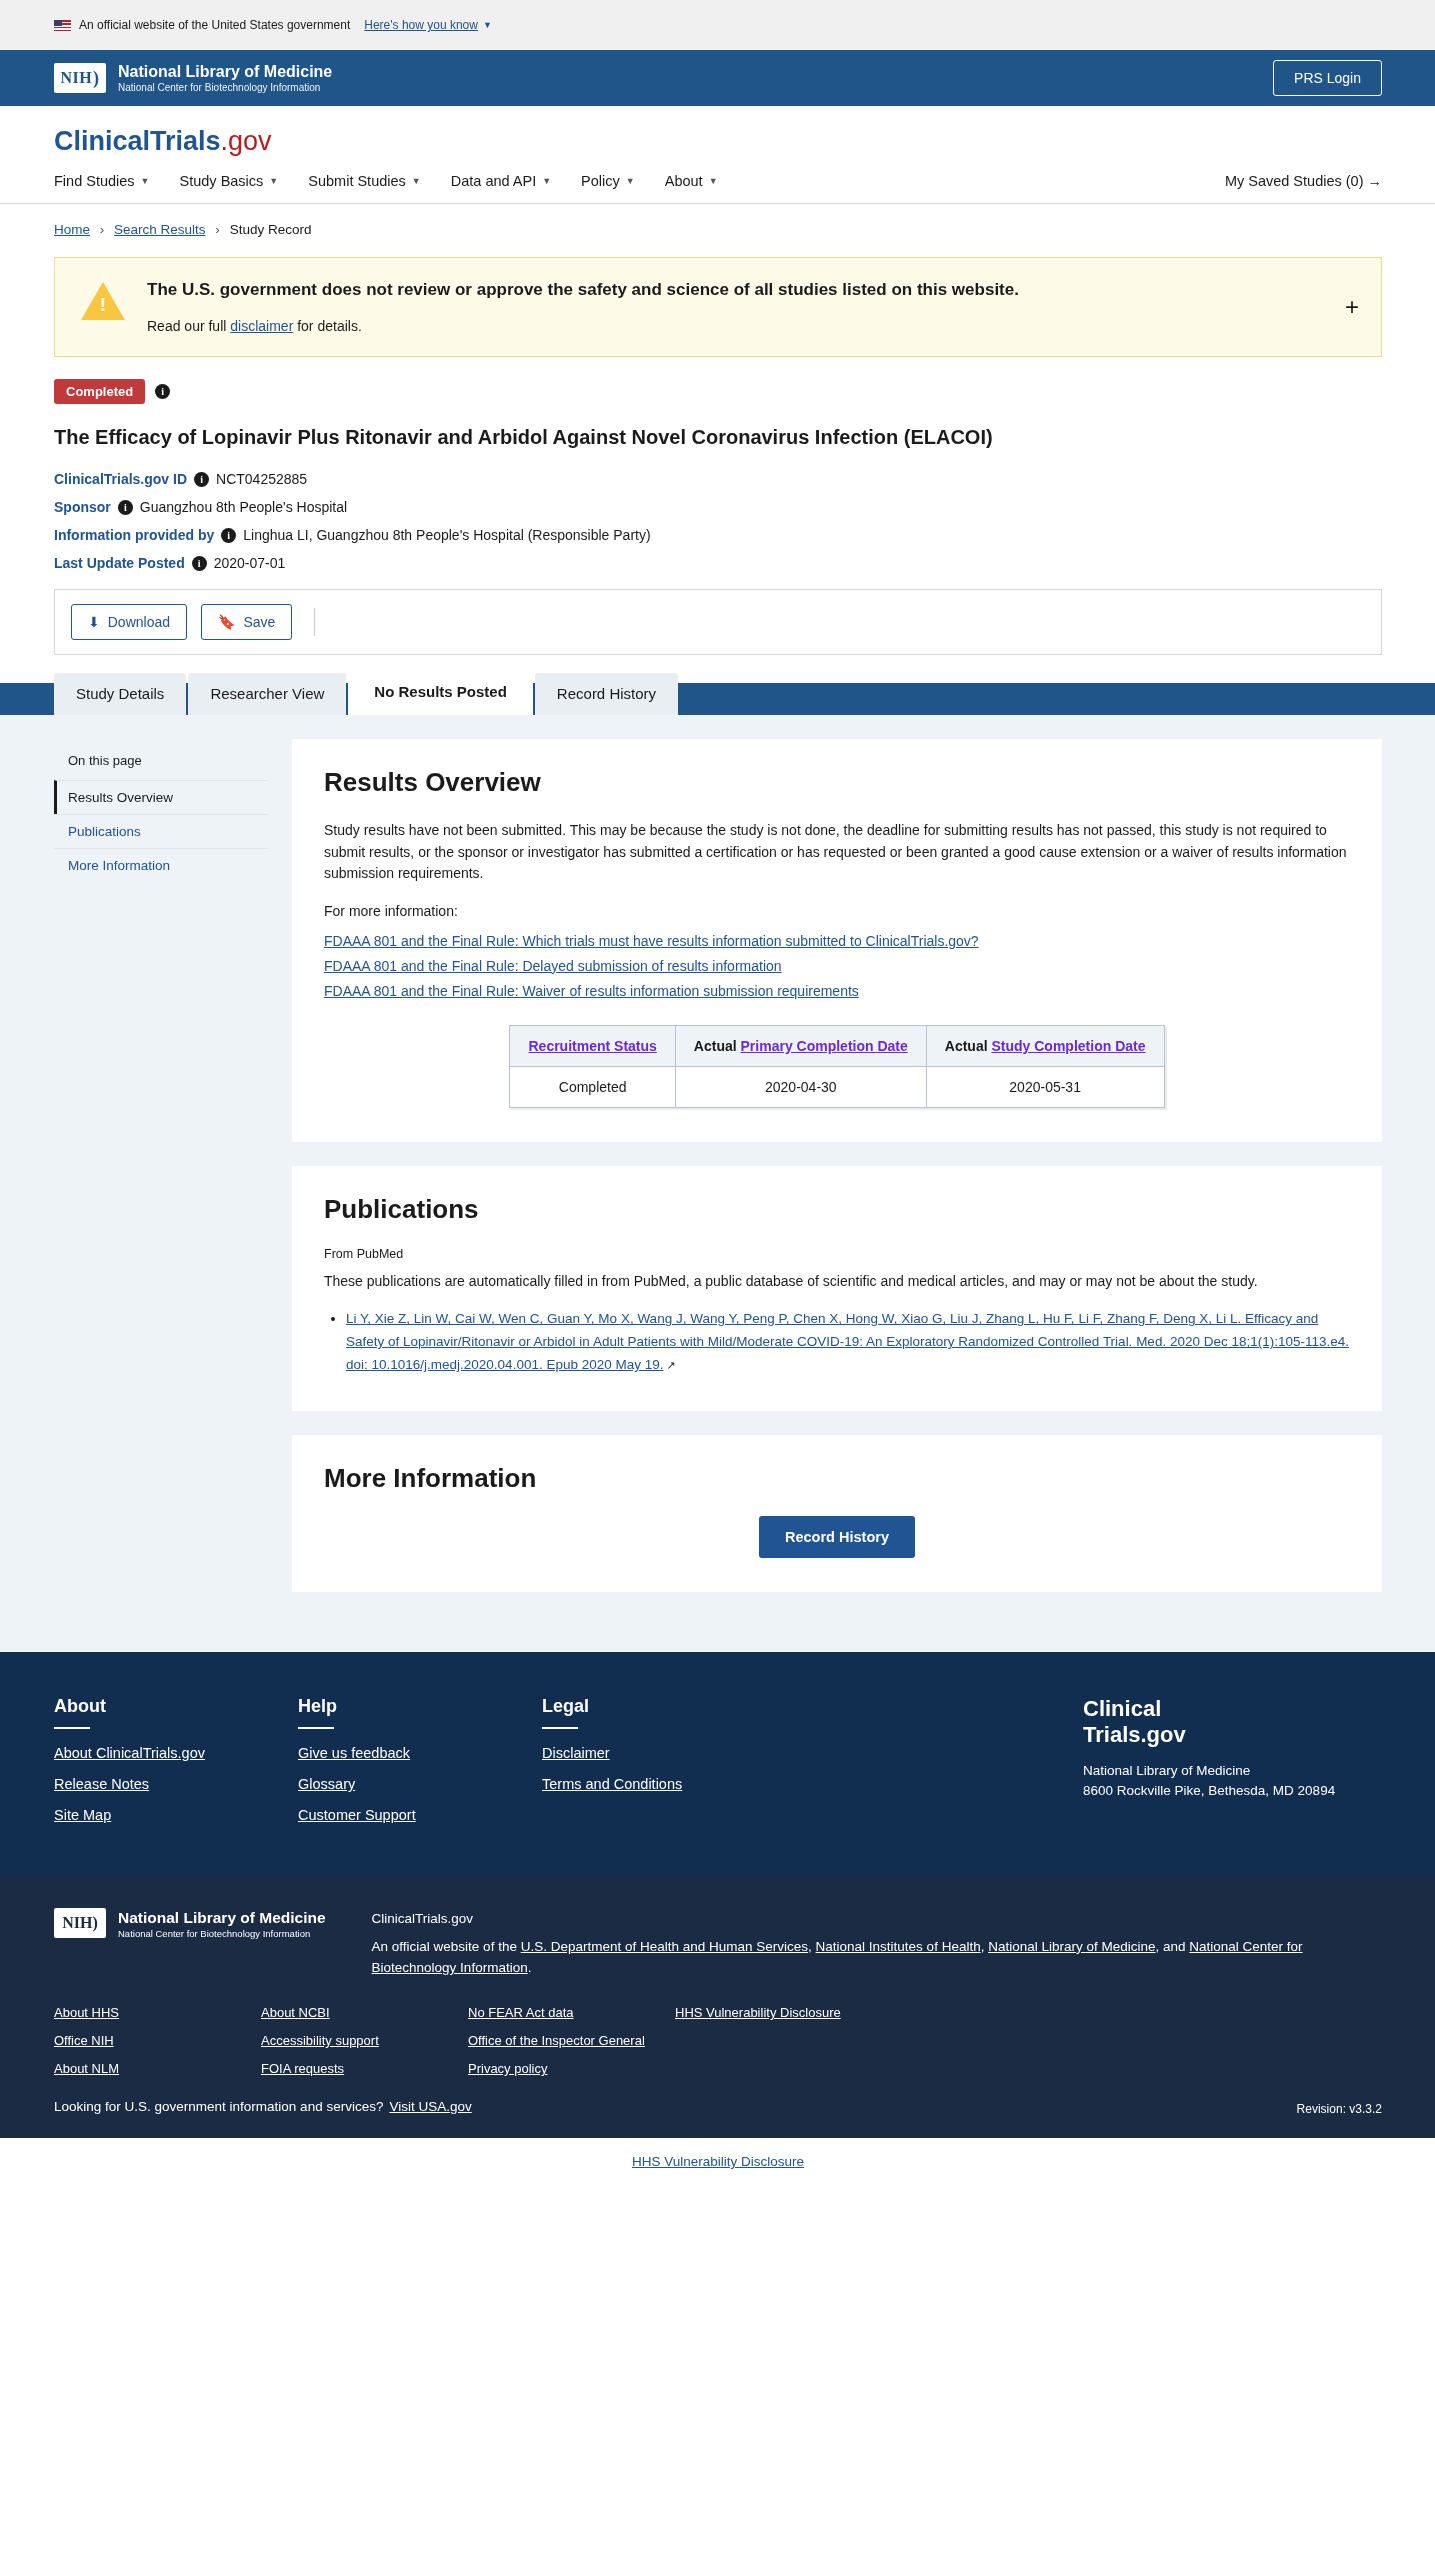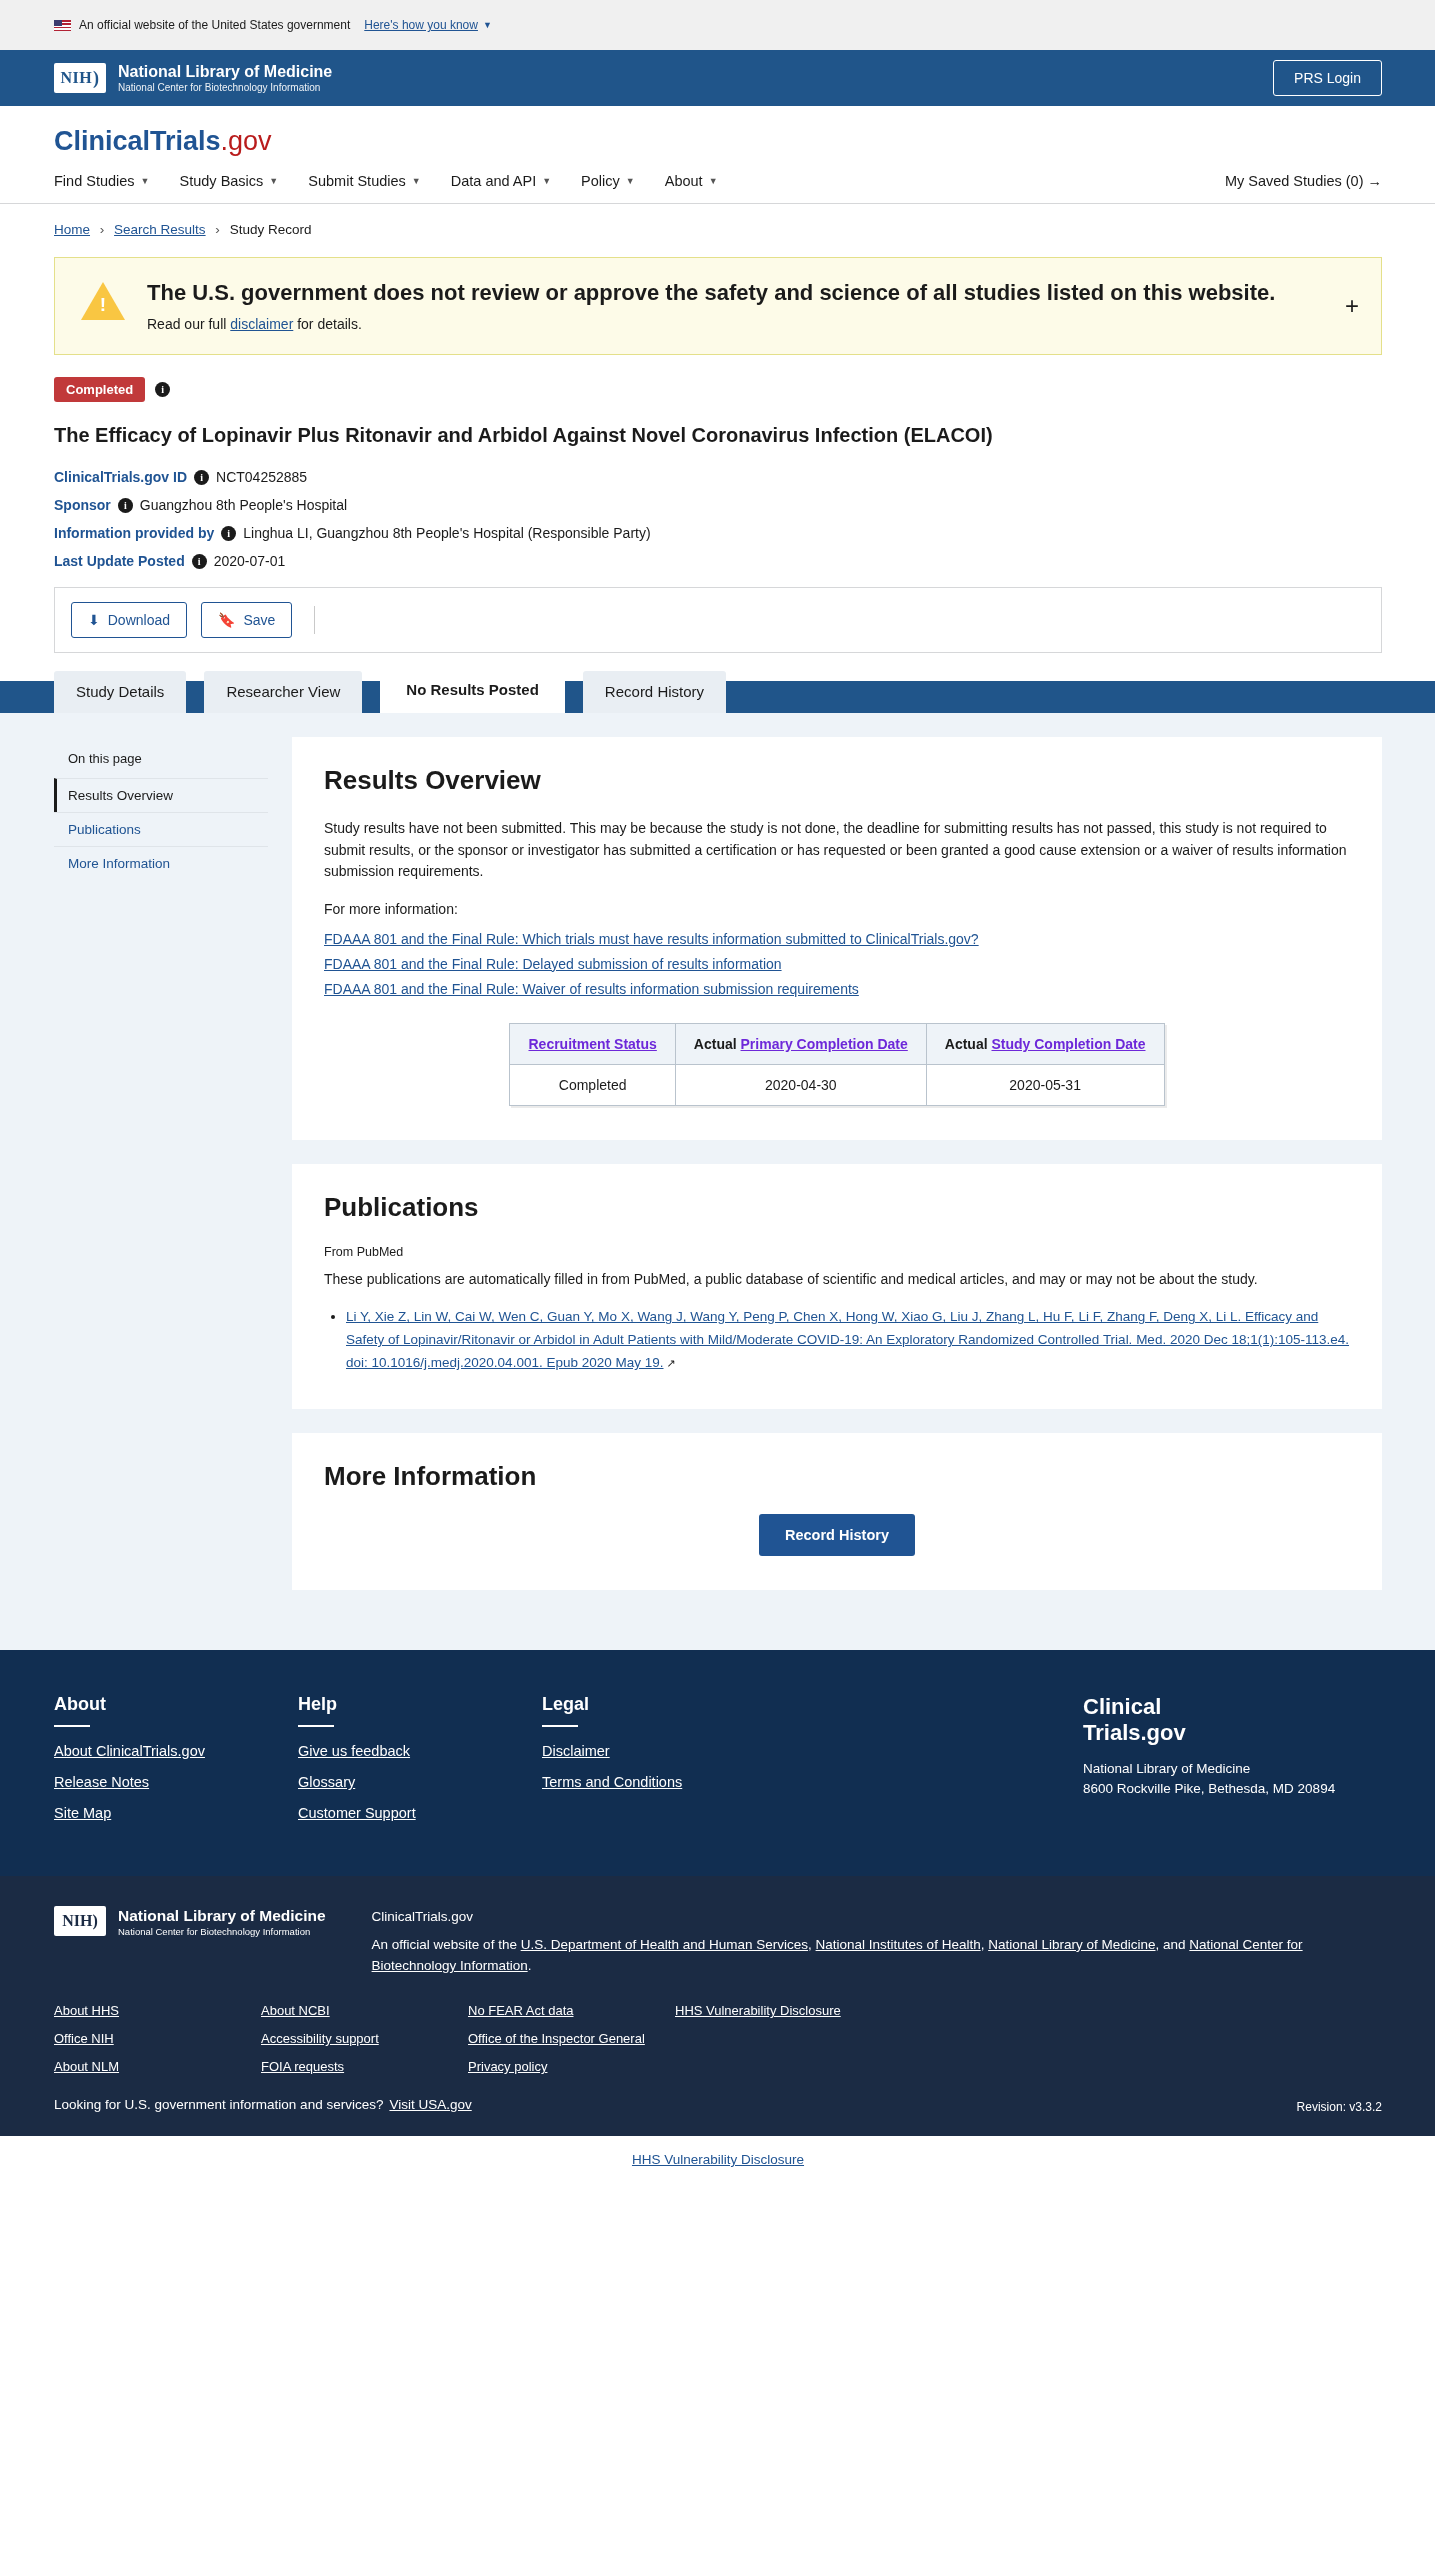--- a/index.html
+++ b/index.html
@@ -98,21 +98,21 @@
     position: relative;
   }
   .alert-icon .tri {
     width: 0; height: 0; border-left: 22px solid transparent; border-right: 22px solid transparent;
     border-bottom: 38px solid #f9c642;
   }
   .alert-icon .bang {
     position: absolute; top: 12px; left: 0; width: 44px; text-align: center;
     font-weight: 700; font-size: 19px; color: #ffffff;
   }
-  .alert-body .a1 { font-size: 22px; font-weight: 700; color:#1b1b1b; margin-bottom: 10px;}
+  .alert-body .a1 { font-size: 17px; font-weight: 700; color:#1b1b1b; margin-bottom: 18px;}
   .alert-body .a2 { font-size: 14px; color: #1b1b1b; }
   .alert-plus {
     position: absolute; right: 22px; top: 50%; transform: translateY(-50%);
     font-size: 24px; color: #1b1b1b; cursor: pointer; line-height: 1;
   }
 
   
   .study-head { padding: 22px 54px 0 54px; }
   .status-row { display: flex; align-items: center; gap: 10px; margin-bottom: 22px;}
   .status-badge {
@@ -139,21 +139,21 @@
     border: 1px solid #205493; color: #205493; background: #fff;
     font-size: 14px; padding: 9px 16px; border-radius: 3px; cursor: pointer;
     display: inline-flex; align-items: center; gap: 8px;
     font-family: "Liberation Sans", sans-serif;
   }
   .action-divider { width: 1px; height: 28px; background: #c9c9c9; margin-left: 8px;}
 
   
   .tab-bar {
     background: #20558a; margin-top: 28px; height: 32px;
-    display: flex; align-items: flex-end; padding: 0 54px; gap: 16px;
+    display: flex; align-items: flex-end; padding: 0 54px;
   }
   .tab {
     background: #e9eef3; color: #1b1b1b; font-size: 15px;
     padding: 12px 22px; margin-right: 2px; cursor: pointer;
     border-radius: 3px 3px 0 0; line-height: 1.2;
   }
   .tab.active { background: #ffffff; font-weight: 700; padding: 14px 26px; }
 
   
   .content-wrap { background: #eef3f8; padding: 24px 54px 60px 54px; display: flex; gap: 24px;}

